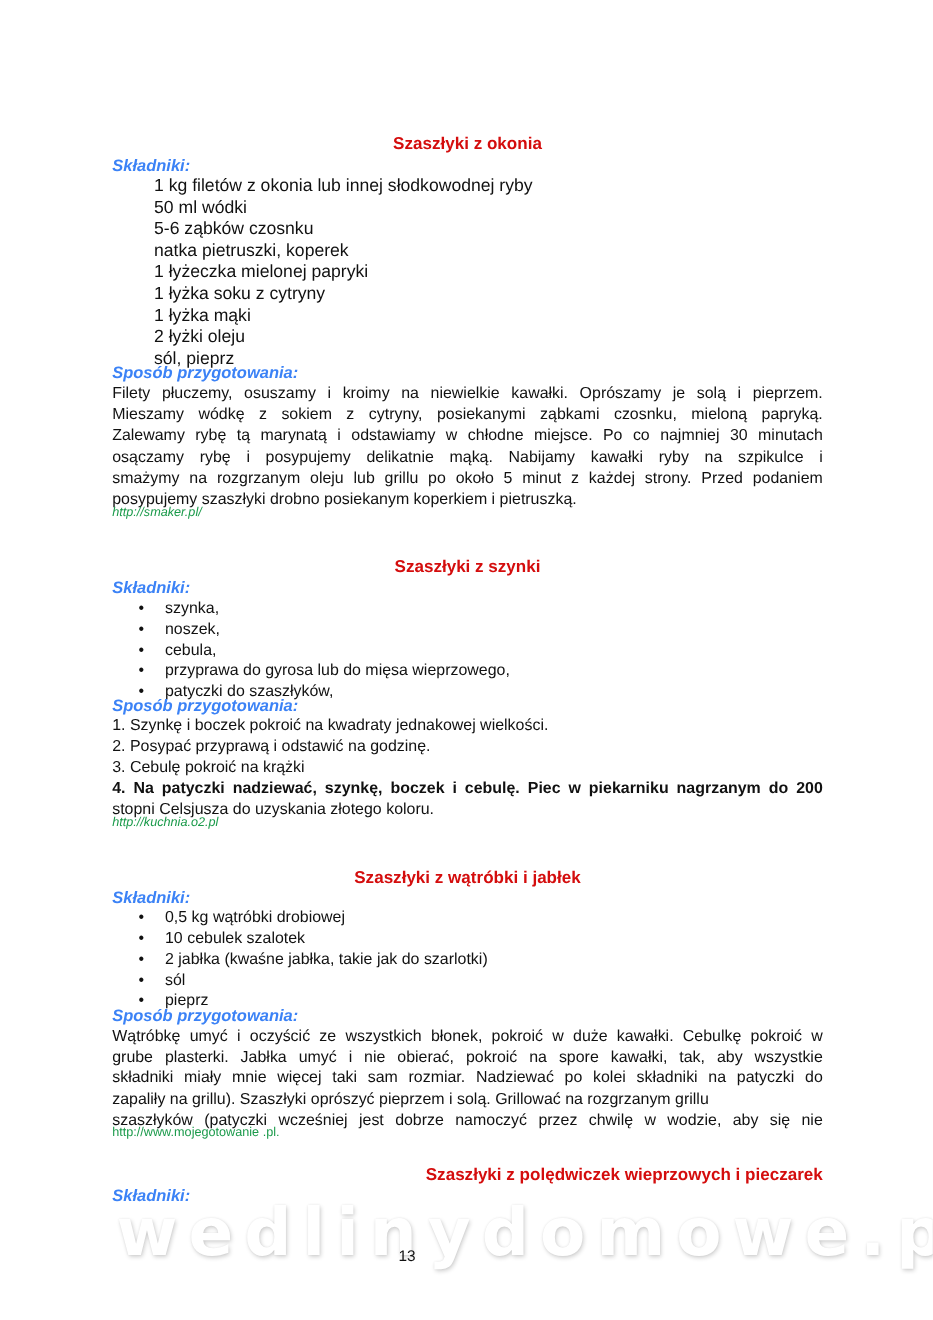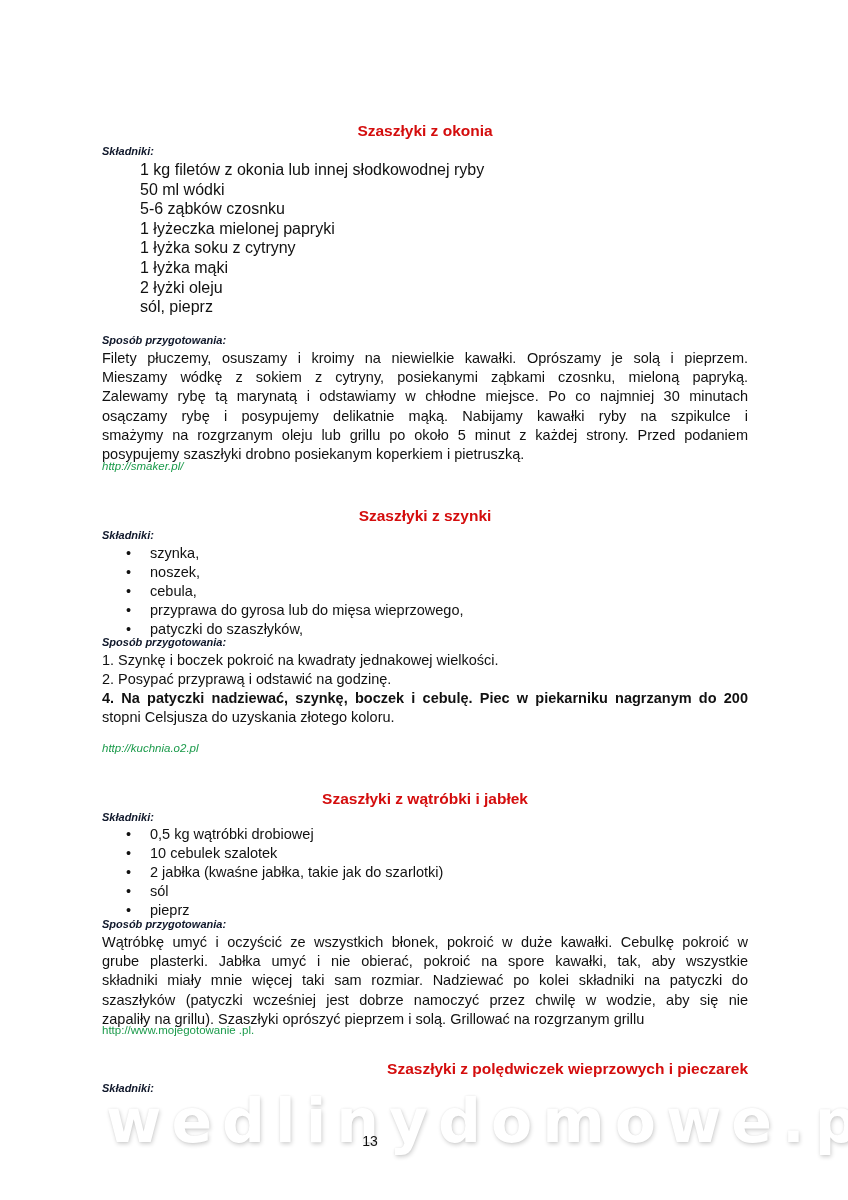--- a/index.html
+++ b/index.html
@@ -30,22 +30,22 @@
     font-size: 15.5px;
     color: #d40d0d;
     line-height: 20px;
     margin: 0;
   }
   .label {
     position: absolute;
     left: 0;
     font-weight: bold;
     font-style: italic;
-    font-size: 11px;
-    color: #0f172a;
+    font-size: 15px;
+    color: #3b82f6;
     line-height: 20px;
     margin: 0;
     text-align: center;
   }
   .plain-list {
     position: absolute;
     left: 38px;
     margin: 0;
     padding: 0;
     list-style: none;
@@ -145,20 +145,21 @@
 
 <div class="page">
 
   <section>
     <h2 class="title" style="top:121px;">Szaszłyki z okonia</h2>
     <div class="label" style="top:141px;">Składniki:</div>
     <ul class="plain-list" style="top:160px;">
       <li>1 kg filetów z okonia lub innej słodkowodnej ryby</li>
       <li>50 ml wódki</li>
       <li>5-6 ząbków czosnku</li>
+      <li>natka pietruszki, koperek</li>
       <li>1 łyżeczka mielonej papryki</li>
       <li>1 łyżka soku z cytryny</li>
       <li>1 łyżka mąki</li>
       <li>2 łyżki oleju</li>
       <li>sól, pieprz</li>
     </ul>
     <div class="label" style="top:330px;">Sposób przygotowania:</div>
     <p class="para" style="top:349px;">
       <span class="line">Filety płuczemy, osuszamy i kroimy na niewielkie kawałki. Oprószamy je solą i pieprzem.</span>
       <span class="line">Mieszamy wódkę z sokiem z cytryny, posiekanymi ząbkami czosnku, mieloną papryką.</span>
@@ -182,20 +183,23 @@
     </ul>
     <div class="label" style="top:632px;">Sposób przygotowania:</div>
     <ol class="steps" style="top:651px;">
       <li>
           <span class="line">1. Szynkę i boczek pokroić na kwadraty jednakowej wielkości.</span>
         </li>
       <li>
           <span class="line">2. Posypać przyprawą i odstawić na godzinę.</span>
         </li>
       <li>
+          <span class="line">3. Cebulę pokroić na krążki</span>
+        </li>
+      <li>
           <span class="line just">4. Na patyczki nadziewać, szynkę, boczek i cebulę. Piec w piekarniku nagrzanym do 200</span>
           <span class="line">stopni Celsjusza do uzyskania złotego koloru.</span>
         </li>
     </ol>
     <a class="source italic" style="top:741px;">http://kuchnia.o2.pl</a>
   </section>
 
   <section>
     <h2 class="title" style="top:789px;">Szaszłyki z wątróbki i jabłek</h2>
     <div class="label" style="top:807px;">Składniki:</div>
@@ -204,22 +208,22 @@
       <li><span class="dot">•</span><span>10 cebulek szalotek</span></li>
       <li><span class="dot">•</span><span>2 jabłka (kwaśne jabłka, takie jak do szarlotki)</span></li>
       <li><span class="dot">•</span><span>sól</span></li>
       <li><span class="dot">•</span><span>pieprz</span></li>
     </ul>
     <div class="label" style="top:914px;">Sposób przygotowania:</div>
     <p class="para" style="top:933px;">
       <span class="line">Wątróbkę umyć i oczyścić ze wszystkich błonek, pokroić w duże kawałki. Cebulkę pokroić w</span>
       <span class="line">grube plasterki. Jabłka umyć i nie obierać, pokroić na spore kawałki, tak, aby wszystkie</span>
       <span class="line">składniki miały mnie więcej taki sam rozmiar. Nadziewać po kolei składniki na patyczki do</span>
+      <span class="line last">zapaliły na grillu). Szaszłyki oprószyć pieprzem i solą. Grillować na rozgrzanym grillu</span>
       <span class="line">szaszłyków (patyczki wcześniej jest dobrze namoczyć przez chwilę w wodzie, aby się nie</span>
-      <span class="line last">zapaliły na grillu). Szaszłyki oprószyć pieprzem i solą. Grillować na rozgrzanym grillu</span>
     </p>
     <a class="source" style="top:1023px;">http://www.mojegotowanie .pl.</a>
   </section>
 
   <section>
     <h2 class="title" style="top:1059px;text-align:right;">Szaszłyki z polędwiczek wieprzowych i pieczarek</h2>
     <div class="label" style="top:1078px;">Składniki:</div>
   </section>
 </div>
 

